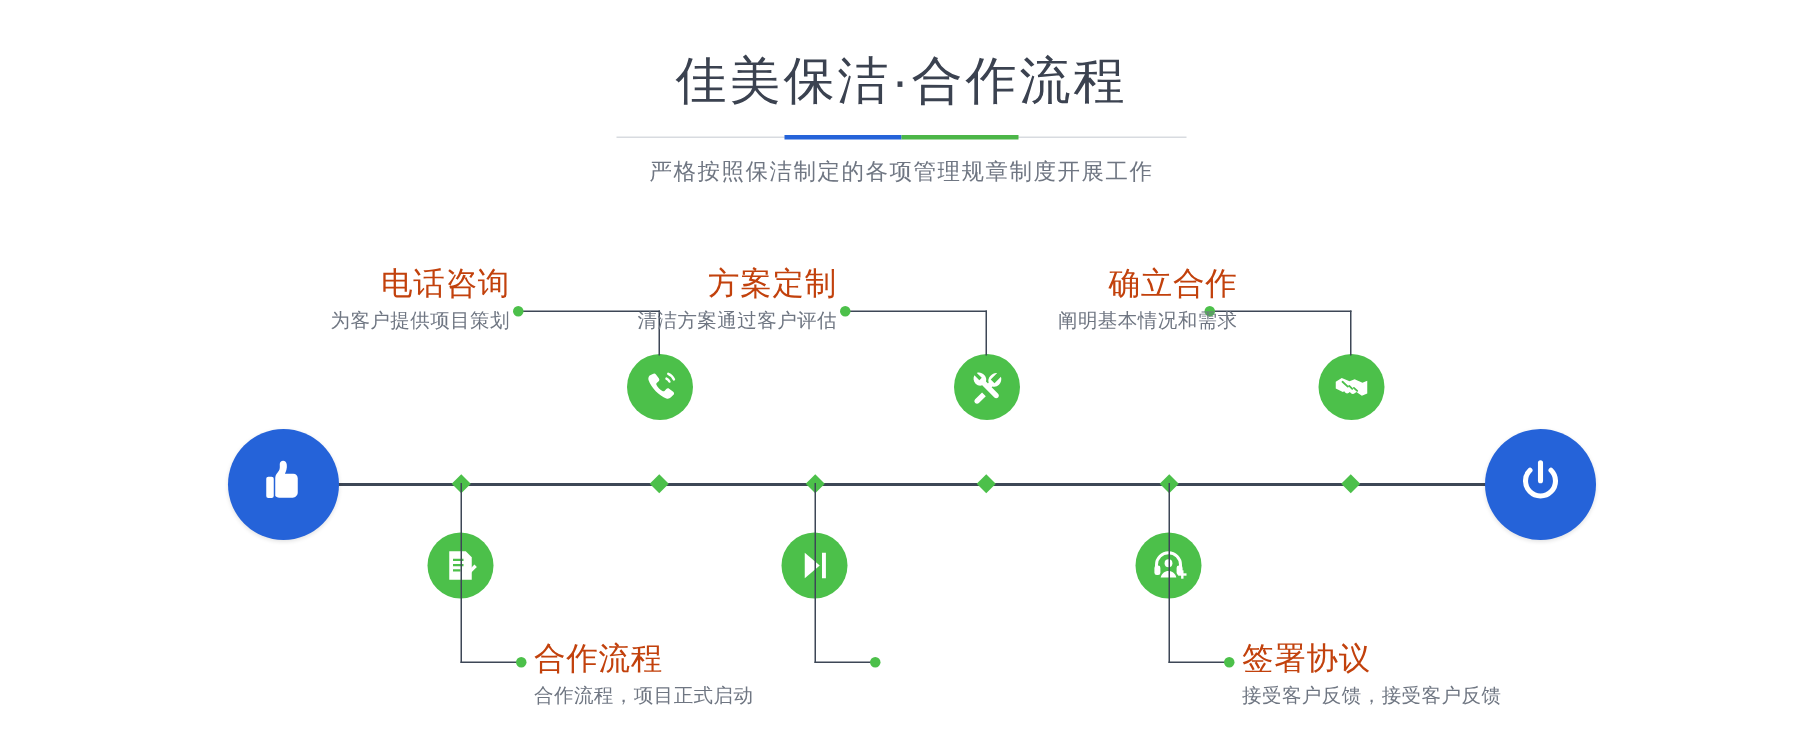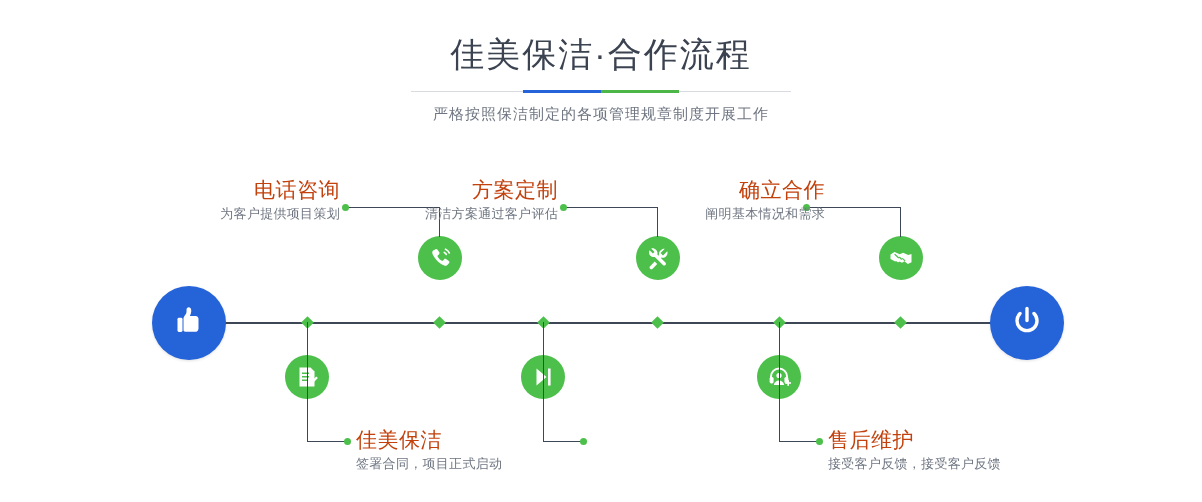--- a/index.html
+++ b/index.html
@@ -216,22 +216,22 @@
           <rect x="8" y="15.5" width="5" height="1.5" fill="#4cc04a"></rect>
           <path fill="#ffffff" d="M22.3 12.4l1.6 1.6-6.2 6.2-2.2 0.6 0.6-2.2z"></path>
         </svg>
       </span>
     </div>
     <div class="diamond" style="left:303px; top:163px;"></div>
     <div class="conn v" style="left:307px; top:167px; height:120px;"></div>
     <div class="conn h" style="left:307px; top:286px; width:40px;"></div>
     <div class="dot-small" style="left:344px; top:283px;"></div>
     <div class="label below" style="left:356px; top:275px; width:240px;">
-      <div class="l-title">佳美保洁</div>
-      <div class="l-desc">签署合同，项目正式启动</div>
+      <div class="l-title">合作流程</div>
+      <div class="l-desc">合作流程，项目正式启动</div>
     </div>
 
     <div class="node-circle" style="left:636px; top:81px;">
       <span>
         <svg width="26" height="26" viewBox="0 0 26 26">
           <path fill="#ffffff" d="M6.2 3.6l3.3 3.3-1.6 1.6L4.6 5.2c-1 1.8-0.7 4.1 0.8 5.6 1.2 1.2 2.9 1.6 4.4 1.1l8.1 8.1c0.7 0.7 1.8 0.7 2.5 0 0.7-0.7 0.7-1.8 0-2.5l-8.1-8.1c0.5-1.5 0.1-3.2-1.1-4.4C9.7 3.5 7.9 3 6.2 3.6z"></path>
           <path fill="#ffffff" d="M19.8 3.7l-4.3 4.3 2.5 2.5 4.3-4.3c0.6 1.8 0.1 3.9-1.3 5.3-1.2 1.2-2.9 1.6-4.4 1.1l-1.6 1.6-2.5-2.5 1.6-1.6c-0.5-1.5-0.1-3.2 1.1-4.4C16.6 4.1 18.2 3.5 19.8 3.7z"></path>
           <path fill="#ffffff" d="M9.7 16.6l-4.6 4.6c-0.7 0.7-0.7 1.8 0 2.5 0.7 0.7 1.8 0.7 2.5 0l4.6-4.6z"></path>
         </svg>
       </span>
@@ -288,18 +288,18 @@
           <rect x="19.4" y="18.2" width="5.6" height="1.6" fill="#ffffff"></rect>
           <rect x="21.4" y="16.2" width="1.6" height="5.6" fill="#ffffff"></rect>
         </svg>
       </span>
     </div>
     <div class="diamond" style="left:775px; top:163px;"></div>
     <div class="conn v" style="left:779px; top:167px; height:120px;"></div>
     <div class="conn h" style="left:779px; top:286px; width:40px;"></div>
     <div class="dot-small" style="left:816px; top:283px;"></div>
     <div class="label below" style="left:828px; top:275px; width:260px;">
-      <div class="l-title">售后维护</div>
+      <div class="l-title">签署协议</div>
       <div class="l-desc">接受客户反馈，接受客户反馈</div>
     </div>
 
   </div>
 </div>
 
 </body></html>

